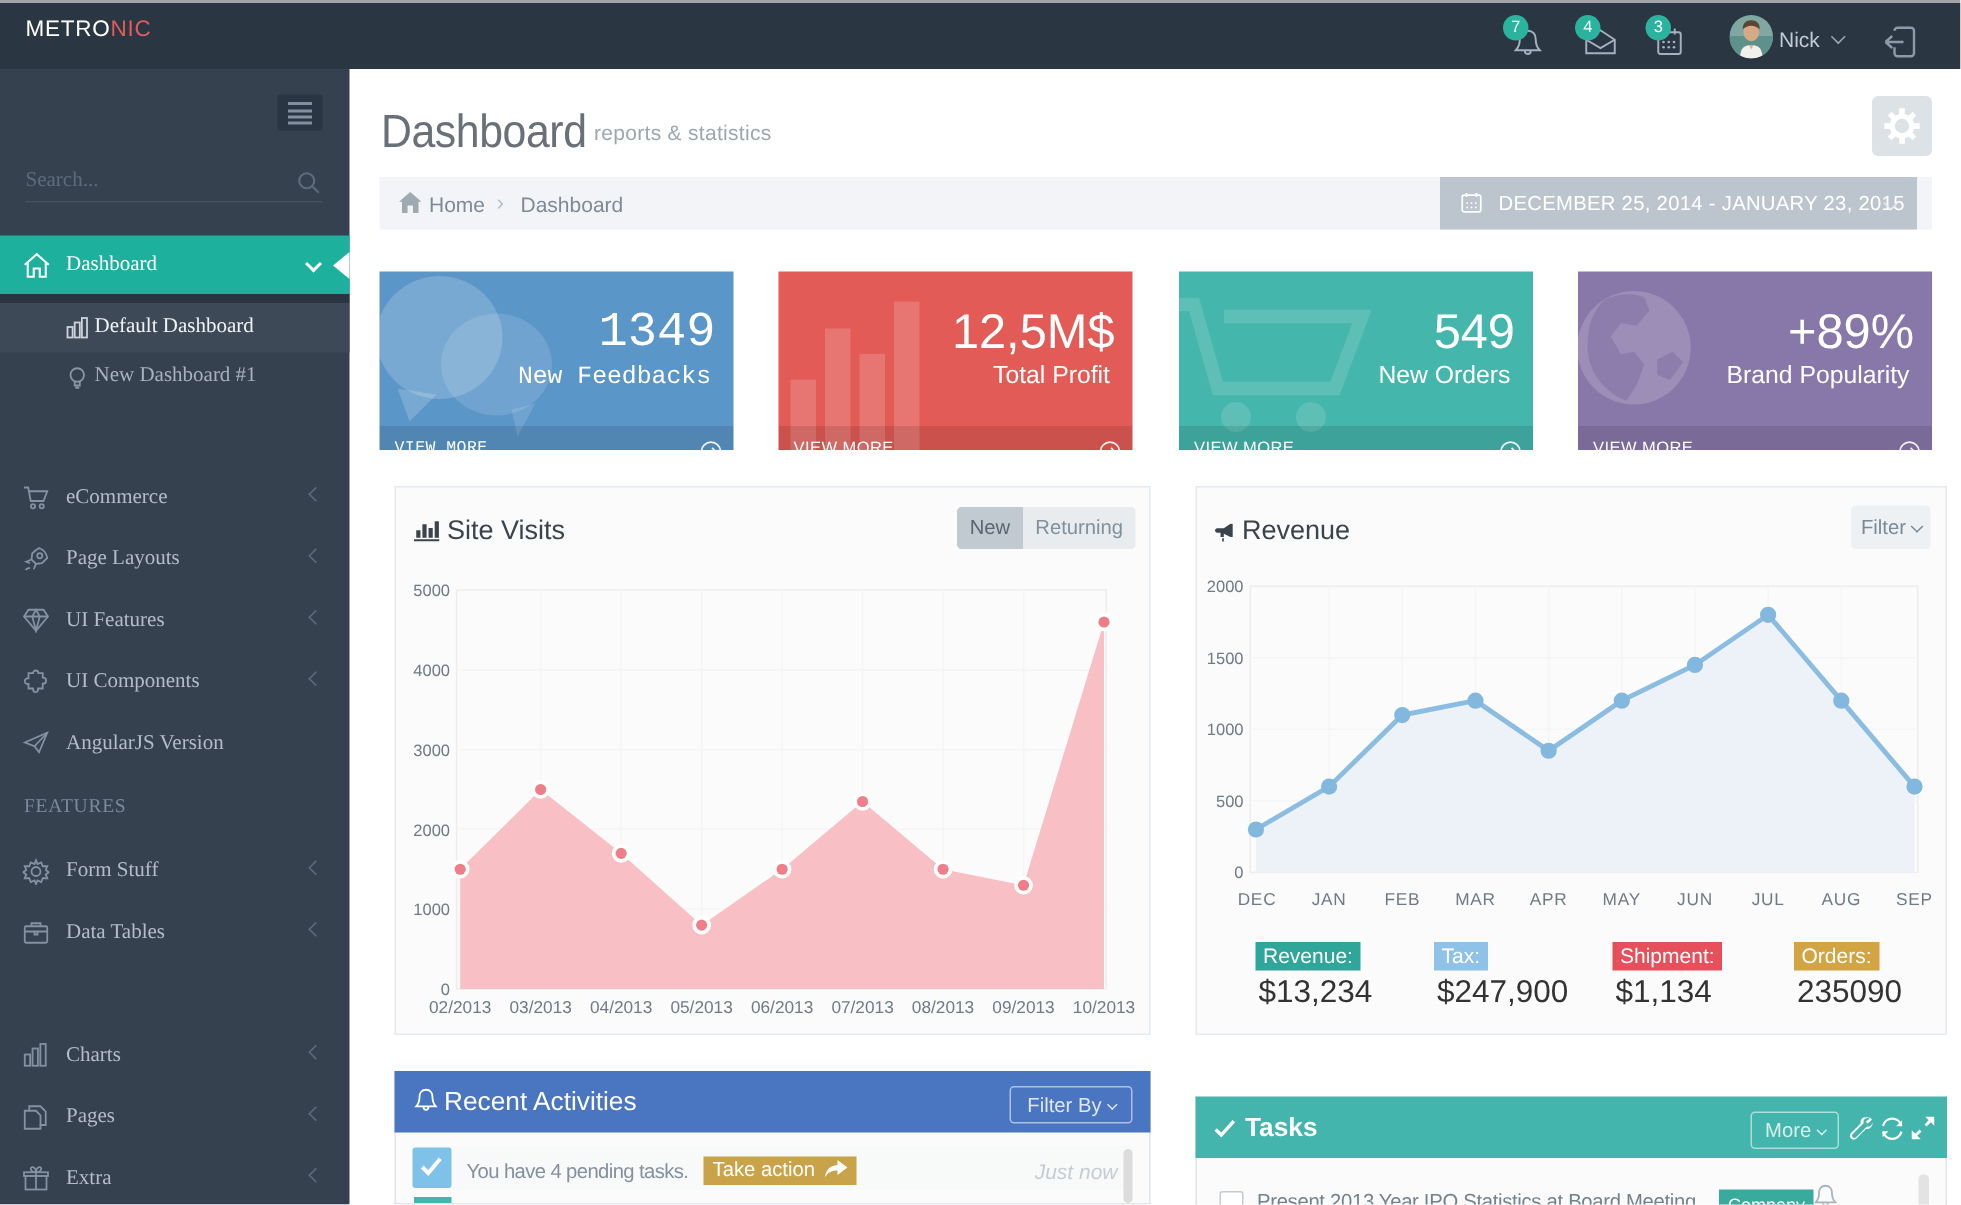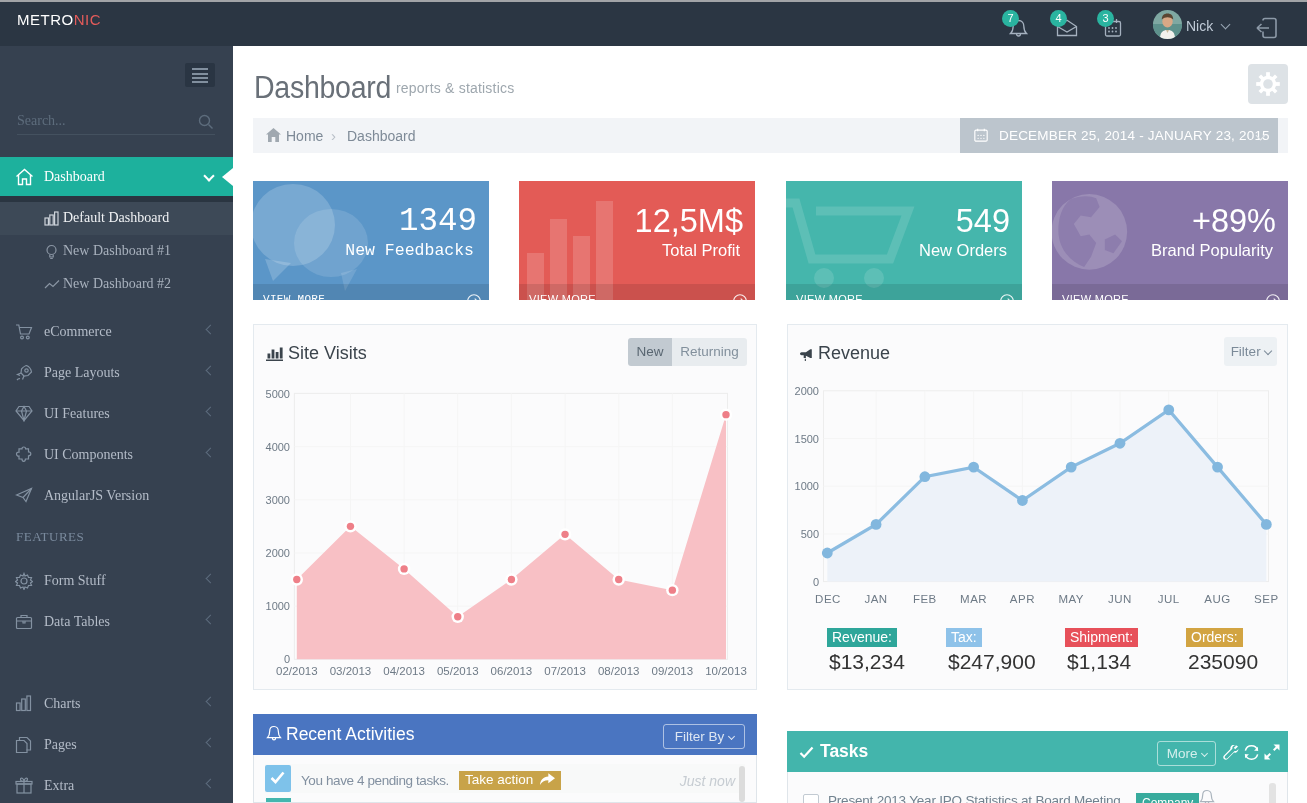--- a/index.html
+++ b/index.html
@@ -46,21 +46,21 @@
 .tile { position:absolute; top:181px; width:236px; height:119px; color:#fff; overflow:hidden; }
 .tile .num { position:absolute; right:12px; top:22px; font-size:32.5px; text-align:right; }
 .tile .lbl { position:absolute; right:15px; top:60px; font-size:16.5px; text-align:right; }
 .tile .foot { position:absolute; left:0; bottom:0; width:236px; height:16px; background:rgba(0,0,0,0.1); }
 .tile .vm { position:absolute; left:10px; top:9px; font-size:11px; letter-spacing:0.3px; color:#fff; }
 .wmark { position:absolute; left:0; top:0; }
 #tile1 { left:253px; background:#5b96c8;font-family:Liberation Mono, monospace; }
 #tile2 { left:519px; background:#e35b56; }
 #tile3 { left:786px; background:#45b6ac; }
 #tile4 { left:1052px; background:#8877a9; }
-.portlet { position:absolute; background:#fbfbfc; border:1px solid #e4eaef; }
+.portlet { position:absolute; background:#fbfbfc; border:1px solid #e4eaef;margin-left:10px; }
 #pvisits { left:253px; top:324px; width:504px; height:366px; }
 #prevenue { left:787px; top:324px; width:501px; height:366px; }
 .ptitle2 { position:absolute; left:30px; top:18px; font-size:18px; color:#3b444c; }
 .tico { position:absolute; left:12px; top:22px; color:#42494f; }
 .btn-new { position:absolute; left:374px; top:13px; width:44px; height:28px; background:#c2cad1; color:#596671; font-size:13.5px; text-align:center; line-height:28px; border-radius:3px 0 0 3px; }
 .btn-ret { position:absolute; left:418px; top:13px; width:75px; height:28px; background:#e8ecef; color:#82909c; font-size:13.5px; text-align:center; line-height:28px; border-radius:0 3px 3px 0; }
 .btn-filter { position:absolute; left:436px; top:12px; width:53px; height:29px; background:#edf1f4; color:#7b8a98; font-size:13.5px; text-align:center; line-height:29px; border-radius:3px; }
 .rstat { position:absolute; top:303px; }
 .rbadge { display:inline-block; padding:1px 5px 2px; color:#fff; font-size:14px; }
 .rval { position:absolute; top:22px; left:2px; font-size:21px; color:#333; white-space:nowrap; }
@@ -151,26 +151,20 @@
       </svg>
       <span class="txt">Default Dashboard</span>
     </div>
   <div class="smi" style="top:189px">
       <svg class="ic" width="15" height="17" viewBox="0 0 15 17" fill="none" stroke="currentColor" stroke-width="1.2">
         <circle cx="7.5" cy="6" r="4.5"></circle>
         <path d="M5.8 10.5 L5.8 13 L9.2 13 L9.2 10.5 M6.2 14.5 L8.8 14.5"></path>
       </svg>
       <span class="txt">New Dashboard #1</span>
     </div>
-  <div class="smi" style="top:222px">
-      <svg class="ic" width="16" height="16" viewBox="0 0 16 16" fill="none" stroke="currentColor" stroke-width="1.2">
-        <polyline points="1,11 5.5,6.5 9,9.5 15,3.5"></polyline>
-      </svg>
-      <span class="txt">New Dashboard #2</span>
-    </div>
   <div class="mi" style="top:266px">
       <svg class="ic" width="18" height="18" viewBox="0 0 18 18" fill="none" stroke="currentColor" stroke-width="1.2">
         <path d="M1 2 H3.8 L5.5 11 H14 L16.5 4.5 H4.3"></path>
         <circle cx="7" cy="14.5" r="1.4"></circle>
         <circle cx="12.8" cy="14.5" r="1.4"></circle>
       </svg>
       <span class="txt">eCommerce</span>
       <span class="chev l"></span>
     </div>
   <div class="mi" style="top:307px">

